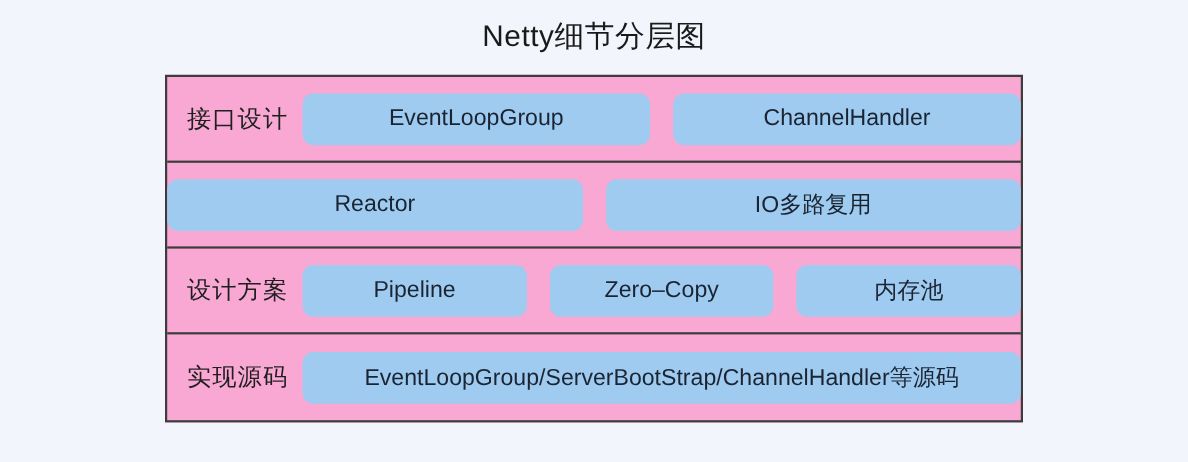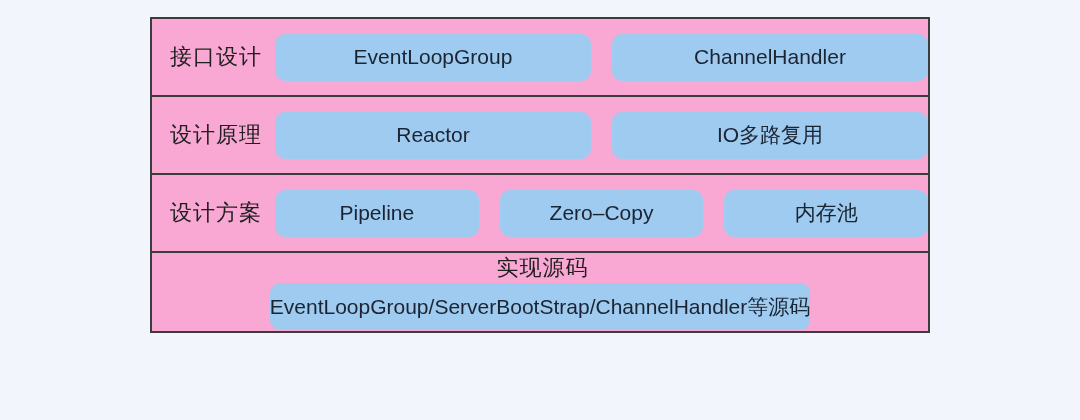--- a/index.html
+++ b/index.html
@@ -32,21 +32,20 @@
   }
   .row {
     box-sizing: border-box;
     height: 78px;
     display: flex;
     align-items: center;
     border-bottom: 2px solid #3c3c3c;
   }
   .row:last-child {
     border-bottom: none;
-    flex-direction: column;
   }
   .row-label {
     box-sizing: border-box;
     width: 123px;
     padding-left: 18px;
     flex: none;
     font-size: 22px;
     color: #1f1f1f;
     letter-spacing: 1px;
     white-space: nowrap;
@@ -69,33 +68,33 @@
     font-size: 21px;
     color: #1b2433;
     white-space: nowrap;
   }
 </style>
 </head>
 <body>
 
 <div class="page">
 
+  <div class="title">Netty细节分层图</div>
 
   <div class="panel">
 
     <div class="row">
       <div class="row-label">接口设计</div>
       <div class="boxes">
         <div class="node">EventLoopGroup</div>
         <div class="node">ChannelHandler</div>
       </div>
     </div>
 
     <div class="row row-principle">
-      <div class="row-label">设计原理</div>
       <div class="boxes">
         <div class="node">Reactor</div>
         <div class="node">IO多路复用</div>
       </div>
     </div>
 
     <div class="row">
       <div class="row-label">设计方案</div>
       <div class="boxes">
         <div class="node">Pipeline</div>

